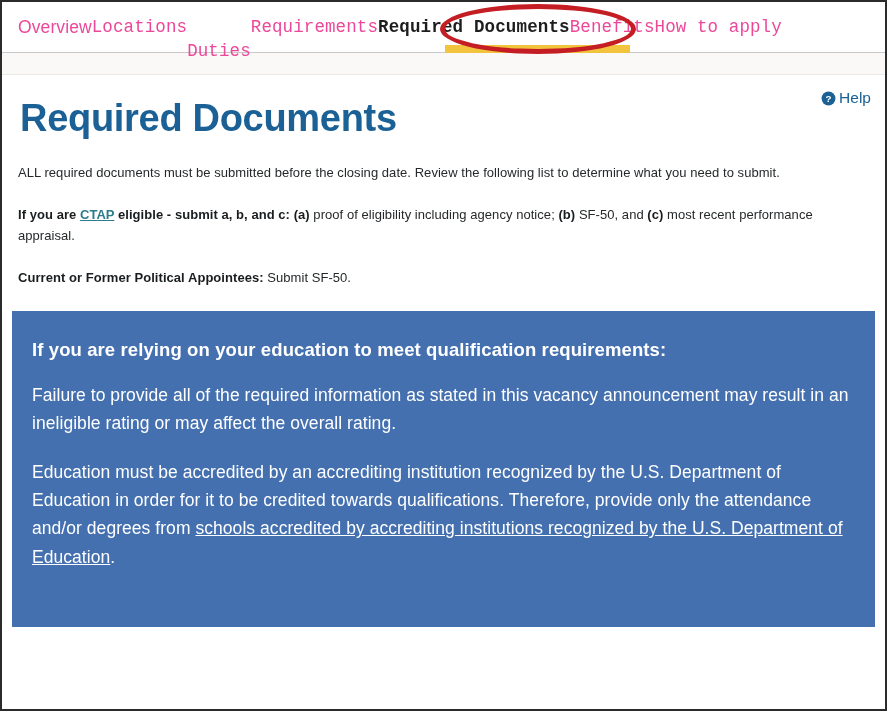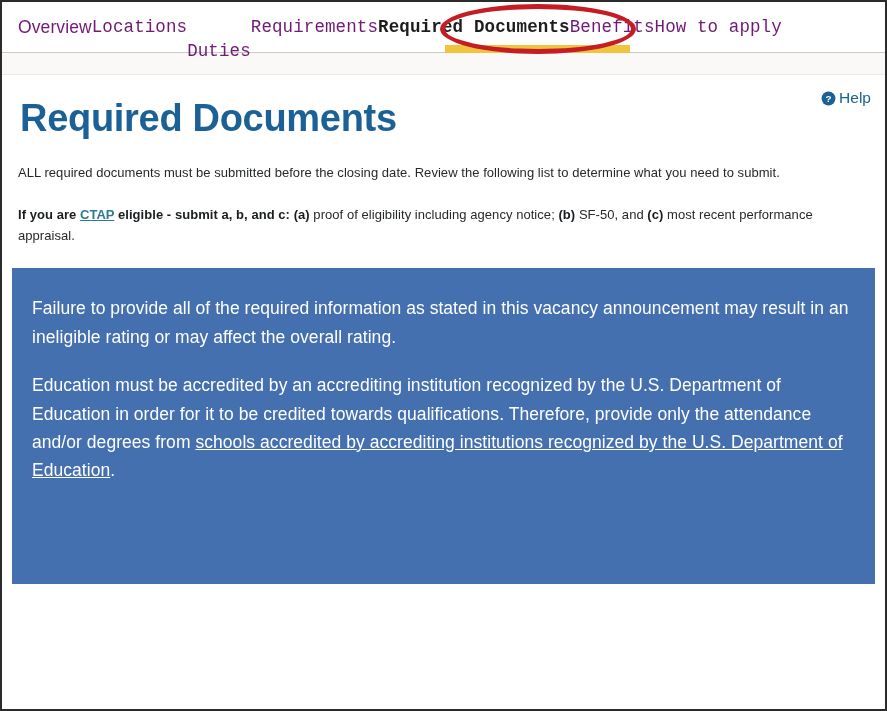--- a/index.html
+++ b/index.html
@@ -24,21 +24,21 @@
     position:relative;
     height:51px;
     background:#ffffff;
     display:flex;
     align-items:center;
     padding-left:14px;
     border-bottom:1px solid #c9c9c9;
   }
   .tab {
     font-size:17.5px;
-    color:#701a75;
+    color:#ec4899;
     letter-spacing:.1px;
     white-space:nowrap;
     padding:0 0;
     cursor:pointer;
   }
   .tab + .tab { margin-left:0;font-family:Liberation Mono, monospace; }
   .tab-ov   { margin-left:2px; }
   .tab-loc  { margin-left:48px; }
   .tab-dut  { margin-left:50px;margin-top:48px; }
   .tab-req  { margin-left:49px; }
@@ -176,22 +176,24 @@
       </svg>
       <span class="lbl">Help</span>
     </span>
 
     <h1 class="page-title">Required Documents</h1>
 
     <p class="body-text">ALL required documents must be submitted before the closing date. Review the following list to determine what you need to submit.</p>
 
     <p class="body-text tight"><span class="b">If you are </span><a class="inline-link b">CTAP</a><span class="b"> eligible - submit a, b, and c: (a)</span><span> proof of eligibility including agency notice; </span><span class="b">(b)</span><span> SF-50, and </span><span class="b">(c)</span><span> most recent performance appraisal.</span></p>
 
+    <p class="body-text tight"><span class="b">Current or Former Political Appointees:</span><span> Submit SF-50.</span></p>
   </div>
 
   <section class="callout">
+    <h2>If you are relying on your education to meet qualification requirements:</h2>
 
     <p>Failure to provide all of the required information as stated in this vacancy announcement may result in an ineligible rating or may affect the overall rating.</p>
 
     <p><span>Education must be accredited by an accrediting institution recognized by the U.S. Department of Education in order for it to be credited towards qualifications. Therefore, provide only the attendance and/or degrees from </span><a class="box-link">schools accredited by accrediting institutions recognized by the U.S. Department of Education</a><span>.</span></p>
   </section>
 
 </div>
 
 </body></html>

